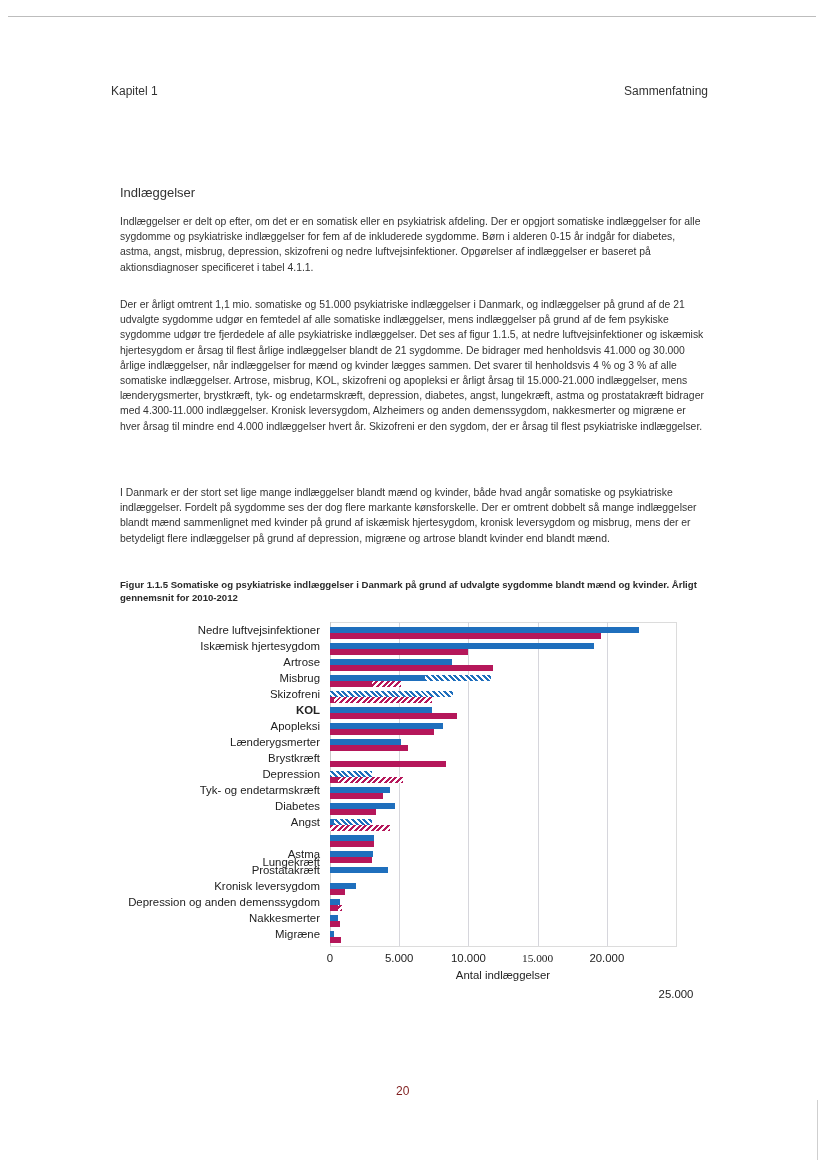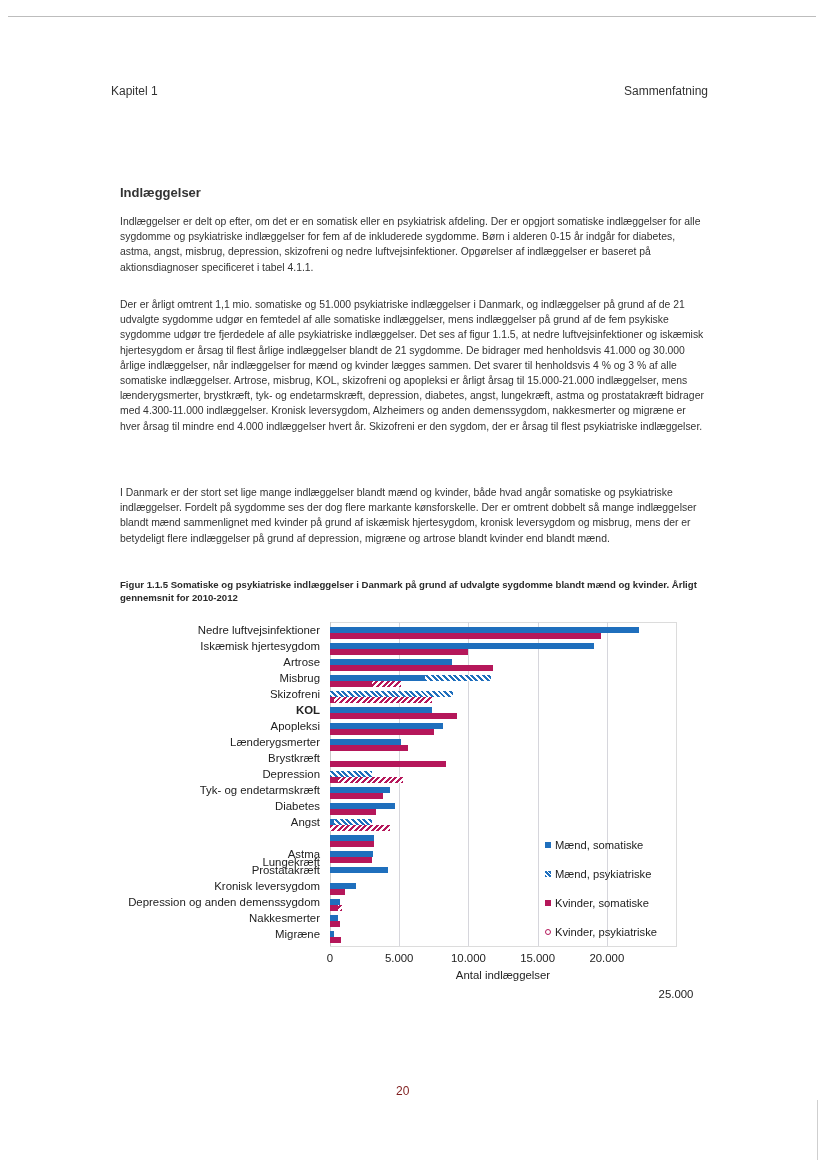--- a/index.html
+++ b/index.html
@@ -2,21 +2,21 @@
 <html><head>
 <meta charset="utf-8">
 <style>
   html, body { margin: 0; padding: 0; background: #ffffff; }
   body { width: 828px; height: 1169px; position: relative; overflow: hidden;
          font-family: "Liberation Sans", sans-serif; color: #222; }
   .top-rule { position: absolute; left: 8px; top: 16px; width: 808px; height: 1px; background: #bdbdbd; }
   .right-edge { position: absolute; right: 10px; top: 1100px; width: 1px; height: 60px; background: #cfcfcf; }
   .running-header { position: absolute; top: 84px; left: 111px; width: 597px; font-size: 12px; color: #333;
                     display: flex; justify-content: space-between; }
-  .section-title { position: absolute; left: 120px; top: 185px; font-size: 13px; font-weight: bold; color: #333; }
+  .section-title { position: absolute; left: 120px; top: 185px; font-size: 13px; font-weight: normal; color: #333; }
   .para { position: absolute; left: 120px; width: 588px; font-size: 10.4px; line-height: 15.2px; color: #333; }
   .p1 { top: 214px; }
   .p2 { top: 297px; }
   .p3 { top: 485px; }
   .fig-caption { position: absolute; left: 120px; top: 578px; width: 600px; font-size: 9.6px; font-weight: bold;
                  color: #2a2a2a; line-height: 13px; }
   .chart { position: absolute; left: 0; top: 0; width: 828px; height: 1169px; pointer-events: none; }
   .chart * { pointer-events: auto; }
   .plot-frame { position: absolute; left: 330px; top: 622px; width: 346px; height: 323px;
                 border-top: 1px solid #dcdcdc; border-right: 1px solid #dcdcdc; border-bottom: 1px solid #dcdcdc; }
@@ -133,39 +133,21 @@
       <div class="bar kp" style="left: 338.304px; width: 4.152px; top: 905px;"></div>
       <div class="bar ms" style="left: 330px; width: 8.304px; top: 915px;"></div>
       <div class="bar ks" style="left: 330px; width: 9.688px; top: 921px;"></div>
       <div class="bar ms" style="left: 330px; width: 4.152px; top: 931px;"></div>
       <div class="bar ks" style="left: 330px; width: 11.072px; top: 937px;"></div>
     </div>
   <div id="ticks">
       <div class="tick-label" style="left: 330px;">0</div>
       <div class="tick-label" style="left: 399.2px;">5.000</div>
       <div class="tick-label" style="left: 468.4px;">10.000</div>
-      <div class="tick-label" style="left: 537.6px;">15.000</div>
+      <div class="tick-label" style="left: 537.6px; font-family: Liberation Serif, serif;">15.000</div>
       <div class="tick-label" style="left: 606.8px;">20.000</div>
       <div class="tick-label" style="left: 676px; margin-top: 36px;">25.000</div>
     </div>
   <div class="x-title">Antal indlæggelser</div>
 
-  <div class="legend">
-    <div class="legend-item">
-      <span class="legend-swatch sw-ms"></span>
-      <span>Mænd, somatiske</span>
-    </div>
-    <div class="legend-item">
-      <span class="legend-swatch sw-mp"></span>
-      <span>Mænd, psykiatriske</span>
-    </div>
-    <div class="legend-item">
-      <span class="legend-swatch sw-ks"></span>
-      <span>Kvinder, somatiske</span>
-    </div>
-    <div class="legend-item">
-      <span class="legend-swatch sw-kp"></span>
-      <span>Kvinder, psykiatriske</span>
-    </div>
-  </div>
 </div>
 
 <div class="page-number">20</div>
 
 </body></html>

